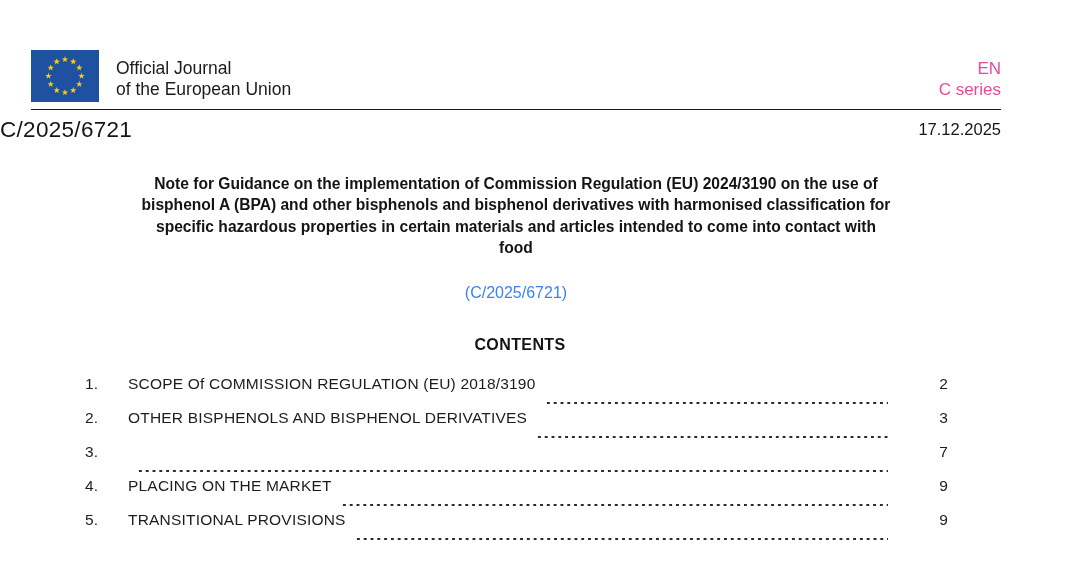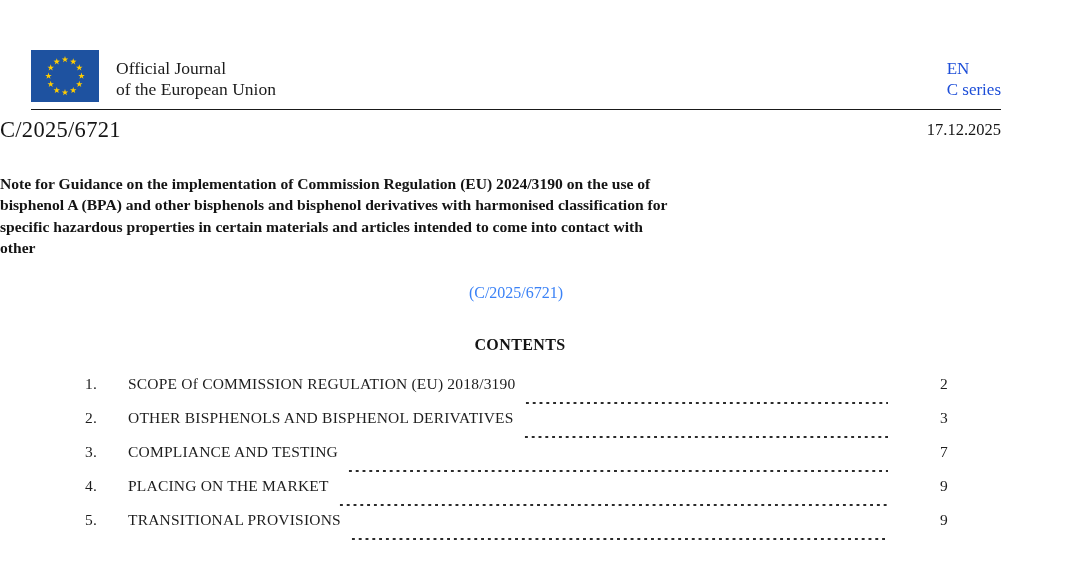--- a/index.html
+++ b/index.html
@@ -6,21 +6,21 @@
     margin: 0;
     padding: 0;
     background: #ffffff;
   }
   .page {
     position: relative;
     width: 1032px;
     height: 565px;
     background: #ffffff;
     overflow: hidden;
-    font-family: Liberation Serif, serif;
+    font-family: Liberation Sans, sans-serif;
     color: #1c1c1c;
   }
 
   
   .header {
     position: absolute;
     left: 31px;
     right: 31px;
     top: 50px;
     height: 52px;
@@ -35,24 +35,25 @@
   }
   .journal-title {
     margin-left: 17px;
     font-size: 17.5px;
     line-height: 21px;
     padding-top: 8px;
     color: #1b1b1b;
   }
   .header-right {
     margin-left: auto;
+    text-align: right;
     font-size: 17px;
     line-height: 21px;
     padding-top: 8px;
-    color: #1d4ed8;
+    color: #ec4899;
   }
 
   .rule {
     position: absolute;
     left: 31px;
     right: 31px;
     top: 109px;
     border-bottom: 1.6px solid #1a1a1a;
   }
 
@@ -74,21 +75,21 @@
     font-size: 16.5px;
     color: #161616;
   }
 
   
   .main-title {
     position: absolute;
     left: 0;
     right: 0;
     top: 173px;
-    text-align: left;
+    text-align: center;
     font-weight: 700;
     font-size: 15.6px;
     line-height: 21.3px;
     color: #141414;
   }
   .main-title .line {
     white-space: nowrap;
   }
   .title-ref {
     position: absolute;
@@ -188,42 +189,41 @@
 
   <div class="rule"></div>
 
   <div class="doc-number">C/2025/6721</div>
   <div class="doc-date">17.12.2025</div>
 
   <div class="main-title">
     <div class="line">Note for Guidance on the implementation of Commission Regulation (EU) 2024/3190 on the use of</div>
     <div class="line">bisphenol A (BPA) and other bisphenols and bisphenol derivatives with harmonised classification for</div>
     <div class="line">specific hazardous properties in certain materials and articles intended to come into contact with</div>
-    <div class="line">other</div>
+    <div class="line">food</div>
   </div>
   <div class="title-ref">(C/2025/6721)</div>
 
   <div class="contents-heading">CONTENTS</div>
 
   <div class="toc">
     <div class="toc-row">
       <span class="toc-num">1.</span>
       <span class="toc-title">SCOPE Of COMMISSION REGULATION (EU) 2018/3190</span>
       <span class="toc-dots"></span>
       <span class="toc-page">2</span>
     </div>
     <div class="toc-row">
       <span class="toc-num">2.</span>
       <span class="toc-title">OTHER BISPHENOLS AND BISPHENOL DERIVATIVES</span>
       <span class="toc-dots"></span>
       <span class="toc-page">3</span>
     </div>
     <div class="toc-row">
       <span class="toc-num">3.</span>
-      <span class="toc-title">COMPLIANCE AND TESTING</span>
       <span class="toc-dots"></span>
       <span class="toc-page">7</span>
     </div>
     <div class="toc-row">
       <span class="toc-num">4.</span>
       <span class="toc-title">PLACING ON THE MARKET</span>
       <span class="toc-dots"></span>
       <span class="toc-page">9</span>
     </div>
     <div class="toc-row">

